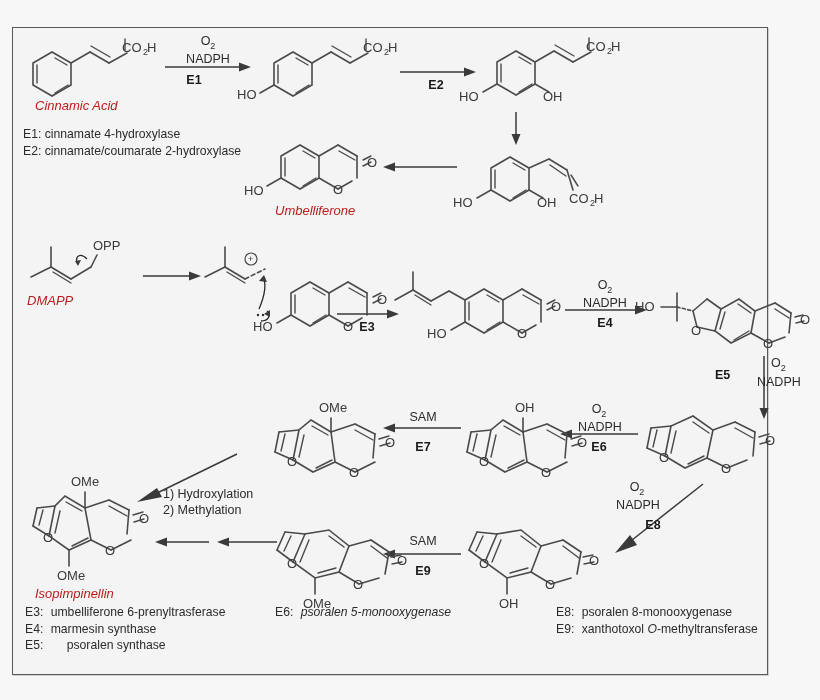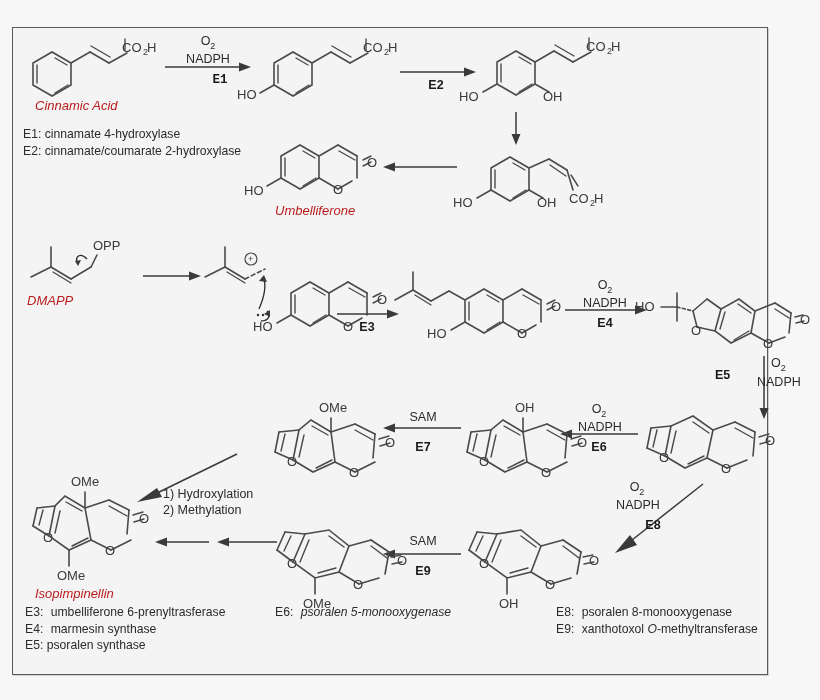--- a/index.html
+++ b/index.html
@@ -54,21 +54,21 @@
   <div class="abs" style="left:148px;top:8px;">
     <svg width="92" height="46" viewBox="0 0 92 46">
       <path class="arw" d="M4 31 L78 31"></path>
       <path class="arwh" d="M78 26.5 L90 31 L78 35.5 Z"></path>
     </svg>
   </div>
   <div class="abs cof" style="left:166px;top:6px;width:58px;">
     <span>O</span><sub style="font-size:9px;">2</sub>
   </div>
   <div class="abs cof" style="left:156px;top:24px;width:78px;">NADPH</div>
-  <div class="abs enz" style="left:178px;top:45px;width:58px;font-family:Liberation Mono, monospace;">E1</div>
+  <div class="abs enz" style="left:152px;top:45px;width:58px;">E1</div>
 
   <div class="abs" style="left:236px;top:5px;">
     <svg width="140" height="68" viewBox="0 0 140 68">
       <g class="bond">
         <path d="M25 30 L25 52 L44 63 L63 52 L63 30 L44 19 Z"></path>
       </g>
       <g class="bond2">
         <path d="M29 32 L29 50"></path>
           <path d="M47 60 L60 52"></path>
           <path d="M59 32 L47 25"></path>
@@ -603,21 +603,21 @@
     <div>
       <span>E3:</span>
       <span style="margin-left:4px;margin-top:20px;">umbelliferone 6-prenyltrasferase</span>
     </div>
     <div>
       <span>E4:</span>
       <span style="margin-left:4px;">marmesin synthase</span>
     </div>
     <div>
       <span>E5:</span>
-      <span style="margin-left:0;">psoralen synthase</span>
+      <span style="margin-left:20px;">psoralen synthase</span>
     </div>
   </div>
 
   <div class="abs legend" style="left:262px;top:576px;">
     <div>
       <span>E6:</span>
       <span style="margin-left:4px;font-style:italic;">psoralen 5-monooxygenase</span>
     </div>
   </div>
 

